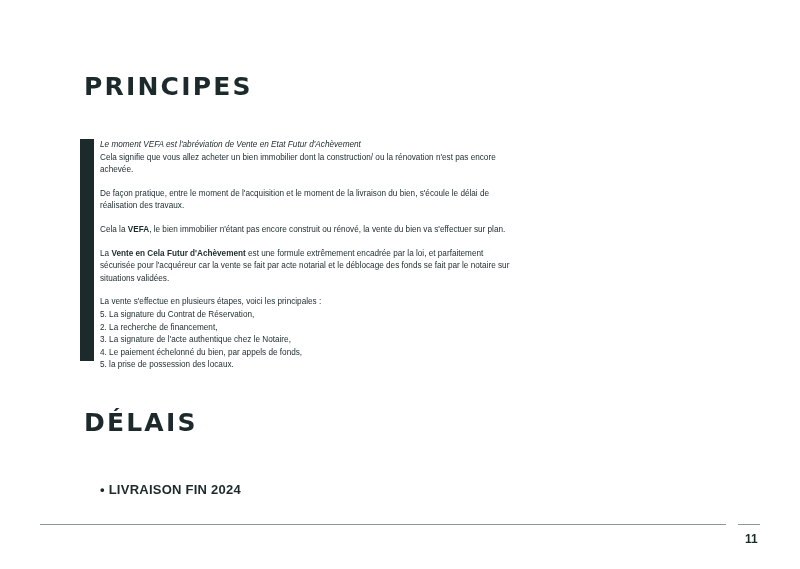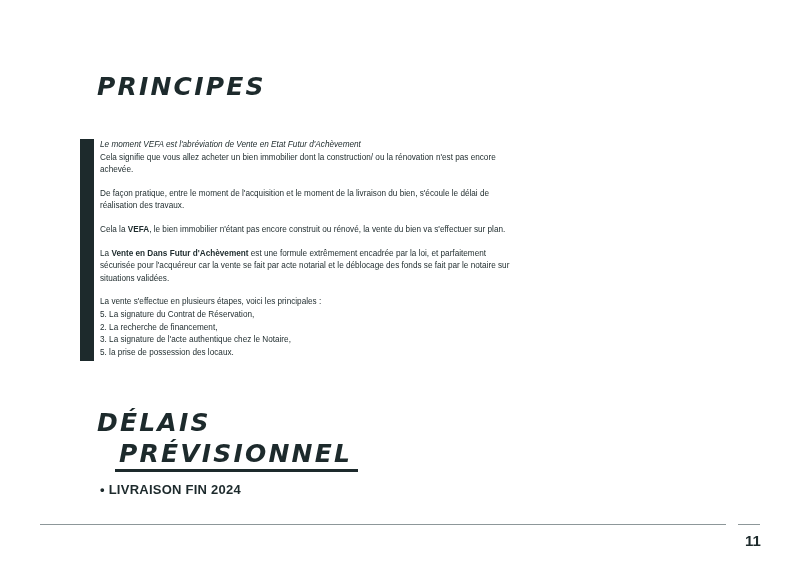--- a/index.html
+++ b/index.html
@@ -17,22 +17,21 @@
   .page {
     position: relative;
     width: 800px;
     height: 569px;
     background: #ffffff;
   }
 
   
   .heading-block {
     position: absolute;
-    left: 93px;
-    font-style: italic;
+    left: 80px;
   }
   #heading-vefa { top: 72px; }
   #heading-delais { top: 408px; }
 
   .heading-line {
     display: block;
     font-family: "DejaVu Sans", sans-serif;
     font-weight: bold;
     letter-spacing: 2.2px;
     color: #1d2a2c;
@@ -105,21 +104,21 @@
     left: 738px;
     top: 524px;
     width: 22px;
     height: 1px;
     background: #8d9799;
   }
   .page-number {
     position: absolute;
     left: 745px;
     top: 532px;
-    font-size: 15px;
+    font-size: 12px;
     font-weight: bold;
     color: #1d2a2c;
   }
 </style>
 </head>
 <body>
 
 <div class="page">
 
   <div class="heading-block" id="heading-vefa">
@@ -137,37 +136,37 @@
 
       <p>
         <span>De façon pratique, entre le moment de l'acquisition et le moment de la livraison du bien, s'écoule le délai de réalisation des travaux.</span>
       </p>
 
       <p>
         <span>Cela la </span><span class="bd">VEFA</span><span>, le bien immobilier n'étant pas encore construit ou rénové, la vente du bien va s'effectuer sur plan.</span>
       </p>
 
       <p>
-        <span>La </span><span class="bd">Vente en Dans Futur d'Achèvement</span><span> est une formule extrêmement encadrée par la loi, et parfaitement sécurisée pour l'acquéreur car la vente se fait par acte notarial et le déblocage des fonds se fait par le notaire sur situations validées.</span>
+        <span>La </span><span class="bd">Vente en Cela Futur d'Achèvement</span><span> est une formule extrêmement encadrée par la loi, et parfaitement sécurisée pour l'acquéreur car la vente se fait par acte notarial et le déblocage des fonds se fait par le notaire sur situations validées.</span>
       </p>
 
       <p>
         <span class="list-line">La vente s'effectue en plusieurs étapes, voici les principales :</span>
         <span class="list-line">5. La signature du Contrat de Réservation,</span>
         <span class="list-line">2. La recherche de financement,</span>
         <span class="list-line">3. La signature de l'acte authentique chez le Notaire,</span>
+        <span class="list-line">4. Le paiement échelonné du bien, par appels de fonds,</span>
         <span class="list-line">5. la prise de possession des locaux.</span>
       </p>
 
     </div>
   </div>
 
   <div class="heading-block" id="heading-delais">
     <span class="heading-line l1">DÉLAIS</span>
-    <span class="heading-line l2">PRÉVISIONNEL</span>
   </div>
 
   <div class="delais-body">• LIVRAISON FIN 2024</div>
 
   <div class="footer-rule-left"></div>
   <div class="footer-rule-right"></div>
   <div class="page-number">11</div>
 
 </div>
 

